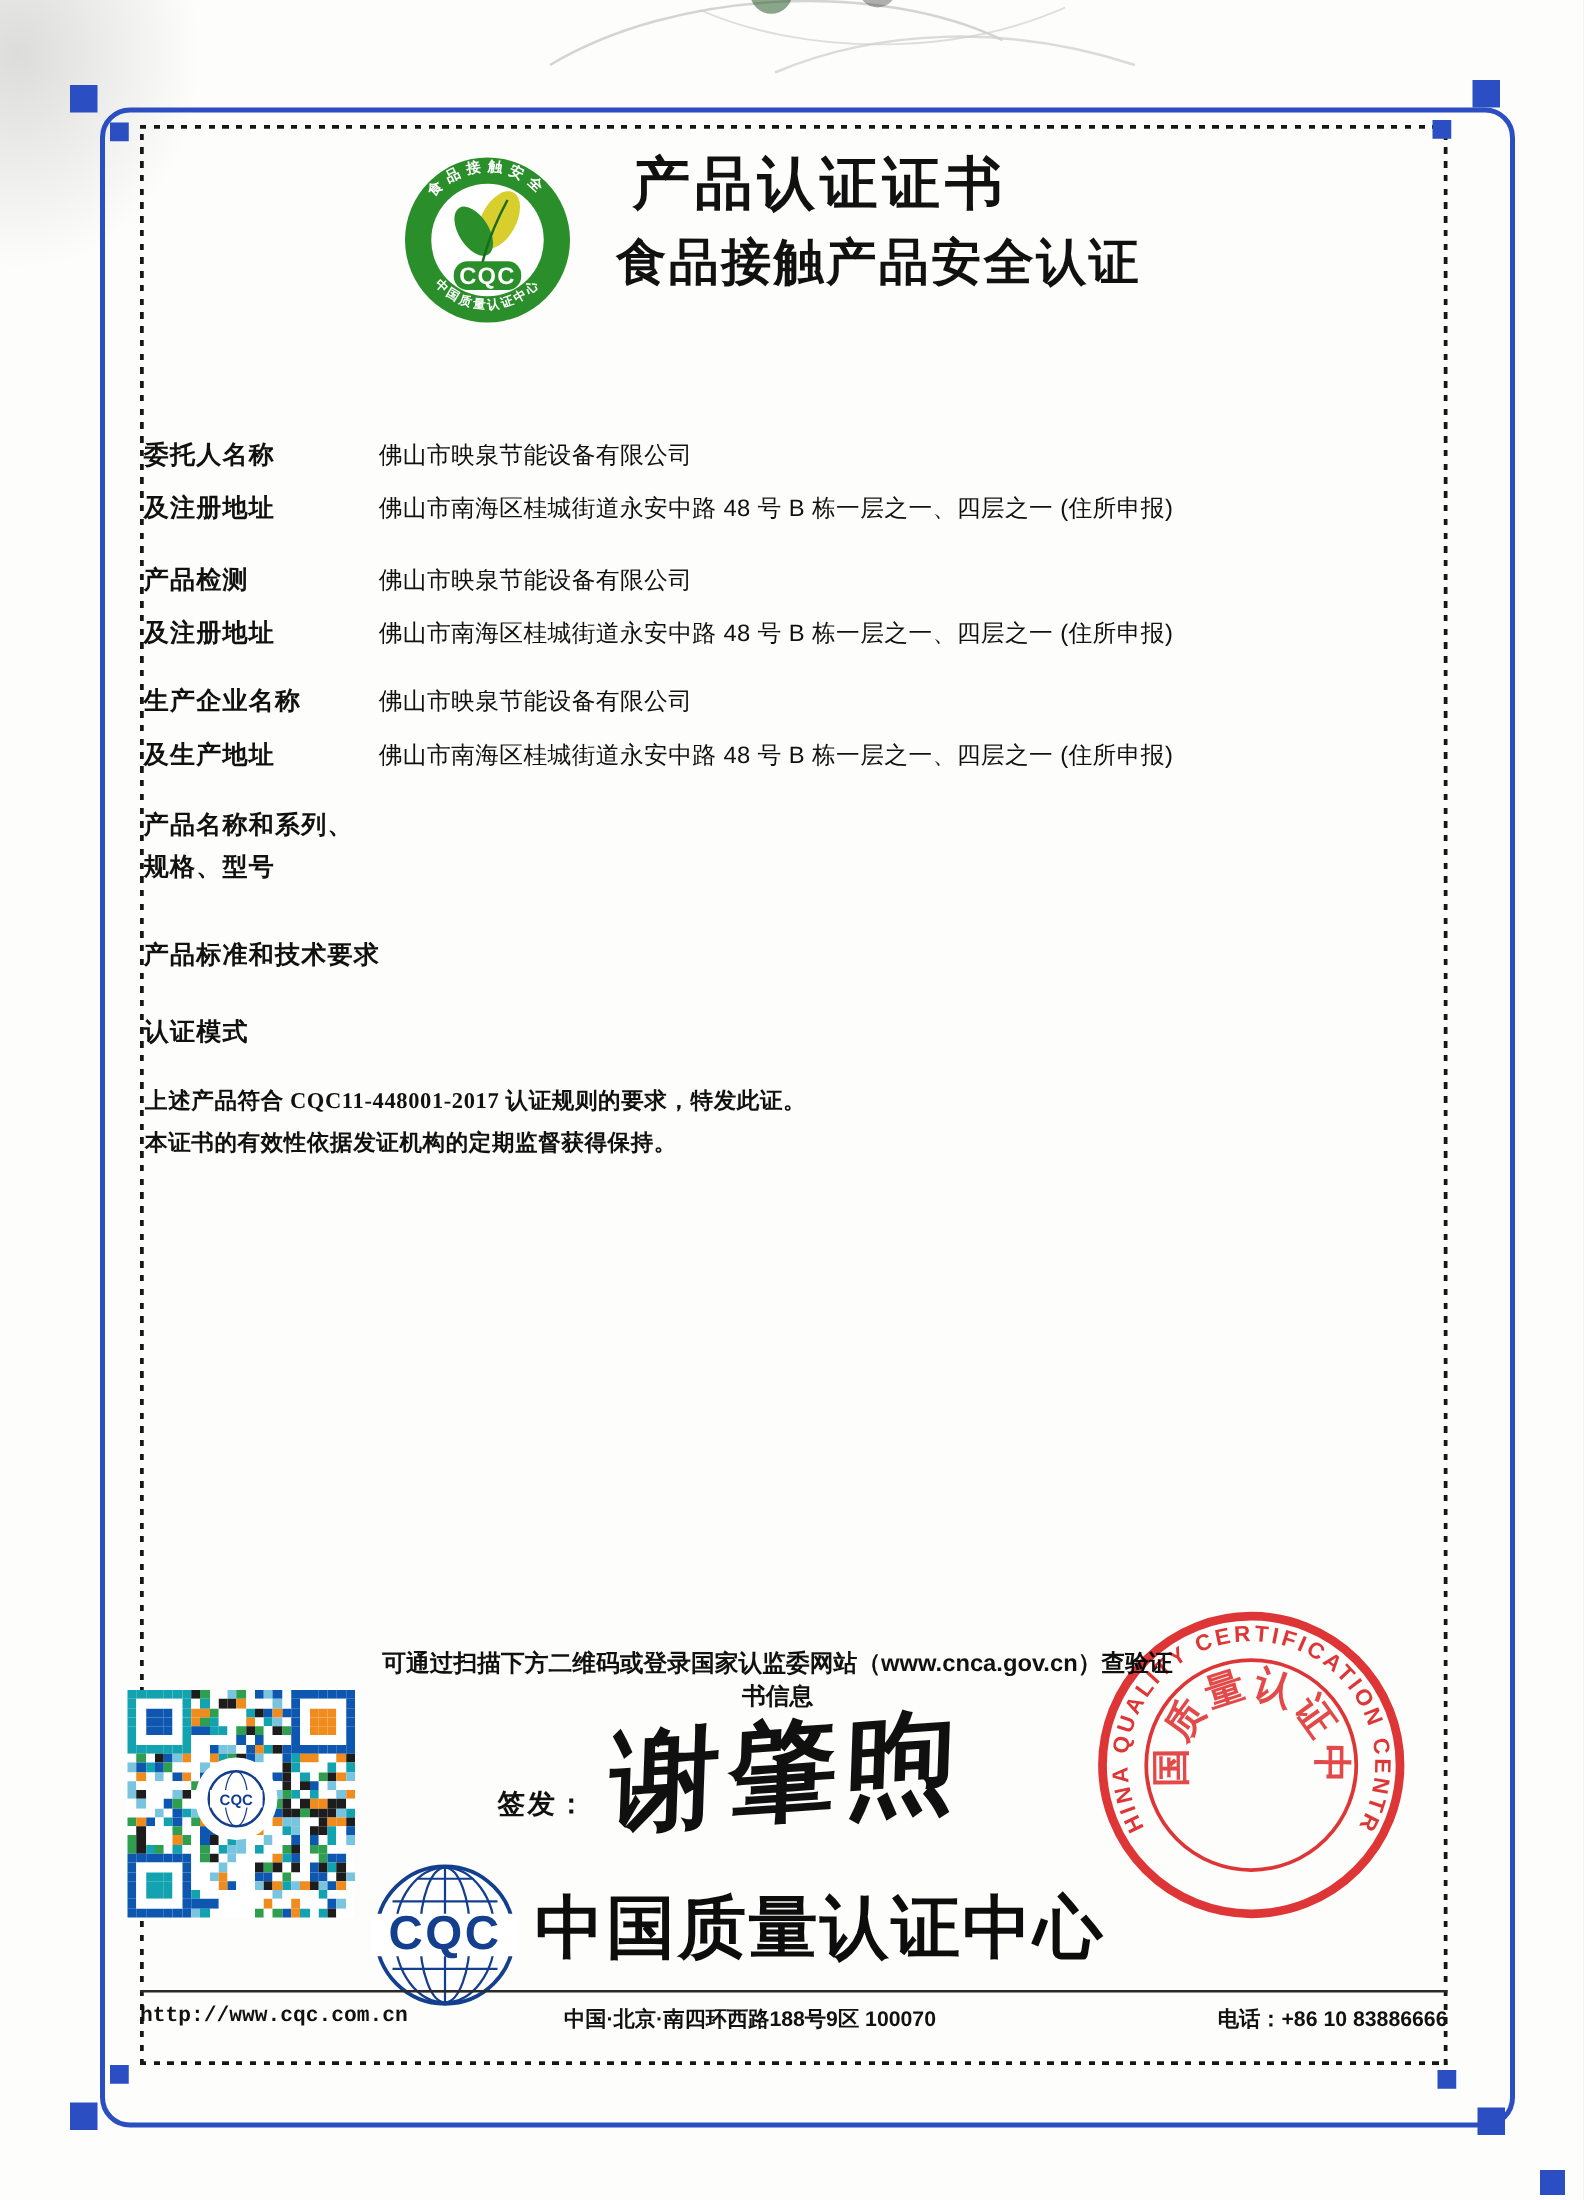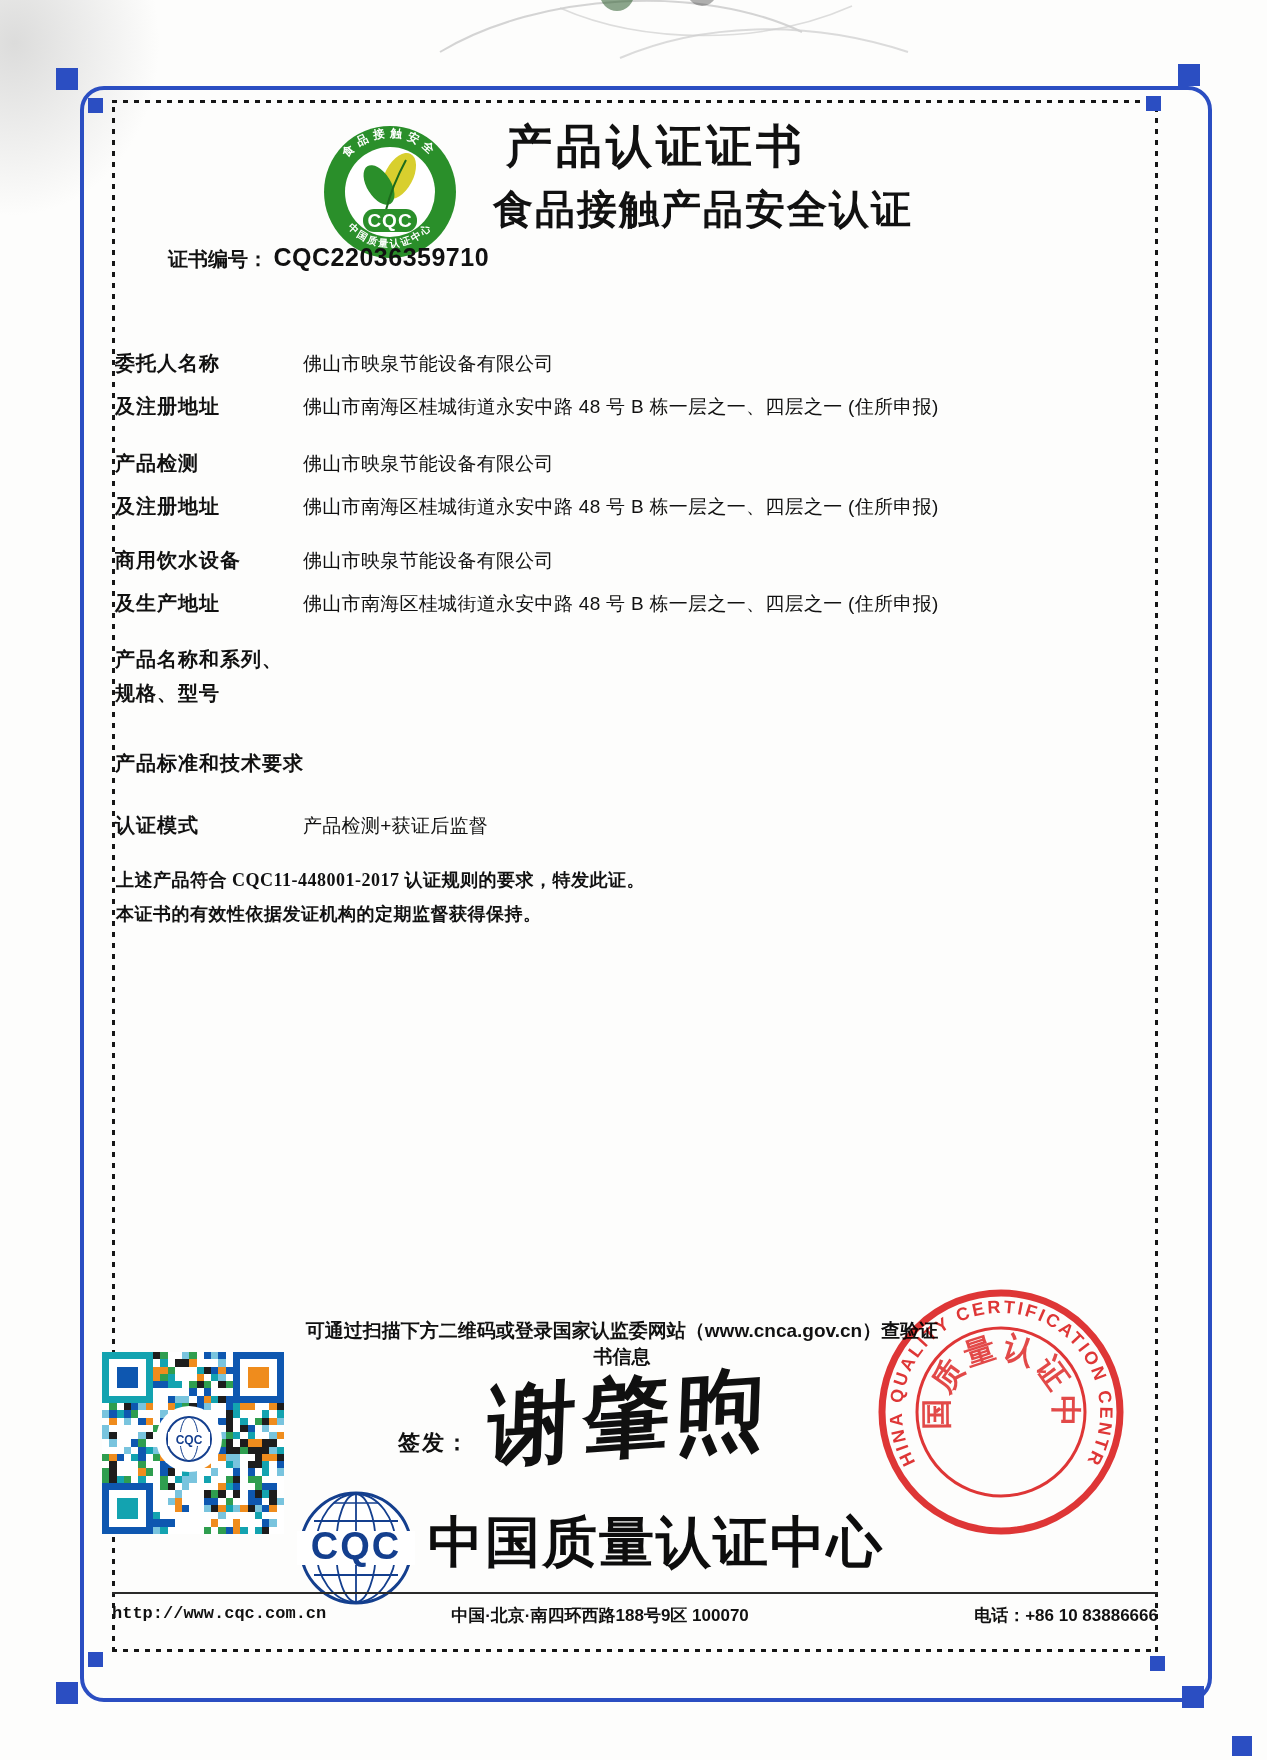--- a/index.html
+++ b/index.html
@@ -103,51 +103,46 @@
     <ellipse cx="79" cy="54" rx="14" ry="25" fill="#d8cf2e" transform="rotate(28 79 54)"></ellipse>
     <ellipse cx="59" cy="63" rx="12" ry="22" fill="#2a8f2a" transform="rotate(-32 59 63)"></ellipse>
     <path d="M 66 88 Q 72 64 86 38" fill="none" stroke="#1c6b1c" stroke-width="2"></path>
     <rect x="43" y="87" width="54" height="23" rx="11" fill="#2a8f2a"></rect>
     <text x="70" y="105" text-anchor="middle" font-size="19" font-weight="bold" fill="#ffffff" letter-spacing="1">CQC</text>
   </svg>
 
   <div class="abs subtitle">食品接触产品安全认证</div>
   <div class="abs title">产品认证证书</div>
 
-  <div class="abs certno">
-    <span class="lab">证书编号：</span>
-    <span class="val">CQC22036359710</span>
-  </div>
 
 
   <div class="abs row-label" style="left:115px;top:350px;">委托人名称</div>
   <div class="abs row-value" style="left:303px;top:351px;">佛山市映泉节能设备有限公司</div>
 
   <div class="abs row-label" style="left:115px;top:393px;">及注册地址</div>
   <div class="abs row-value" style="left:303px;top:394px;">佛山市南海区桂城街道永安中路 48 号 B 栋一层之一、四层之一 (住所申报)</div>
 
   <div class="abs row-label" style="left:115px;top:450px;">产品检测</div>
   <div class="abs row-value" style="left:303px;top:451px;">佛山市映泉节能设备有限公司</div>
 
   <div class="abs row-label" style="left:115px;top:493px;">及注册地址</div>
   <div class="abs row-value" style="left:303px;top:494px;">佛山市南海区桂城街道永安中路 48 号 B 栋一层之一、四层之一 (住所申报)</div>
 
-  <div class="abs row-label" style="left:115px;top:547px;">商用饮水设备</div>
+  <div class="abs row-label" style="left:115px;top:547px;">生产企业名称</div>
   <div class="abs row-value" style="left:303px;top:548px;">佛山市映泉节能设备有限公司</div>
 
   <div class="abs row-label" style="left:115px;top:590px;">及生产地址</div>
   <div class="abs row-value" style="left:303px;top:591px;">佛山市南海区桂城街道永安中路 48 号 B 栋一层之一、四层之一 (住所申报)</div>
 
   <div class="abs row-label" style="left:115px;top:646px;">产品名称和系列、</div>
   <div class="abs row-label" style="left:115px;top:680px;">规格、型号</div>
 
   <div class="abs row-label" style="left:115px;top:750px;width:220px;">产品标准和技术要求</div>
 
   <div class="abs row-label" style="left:115px;top:812px;">认证模式</div>
-  <div class="abs row-value" style="left:303px;top:813px;">产品检测+获证后监督</div>
 
   <div class="abs stmt" style="top:868px;">上述产品符合 CQC11-448001-2017 认证规则的要求，特发此证。</div>
   <div class="abs stmt" style="top:902px;">本证书的有效性依据发证机构的定期监督获得保持。</div>
 
   <div class="abs verify">可通过扫描下方二维码或登录国家认监委网站（www.cnca.gov.cn）查验证书信息</div>
 
   <div class="abs qr" id="qr">
       <div style="background: rgb(19, 163, 176);"></div>
       <div style="background: rgb(19, 163, 176);"></div>
       <div style="background: rgb(19, 163, 176);"></div>

